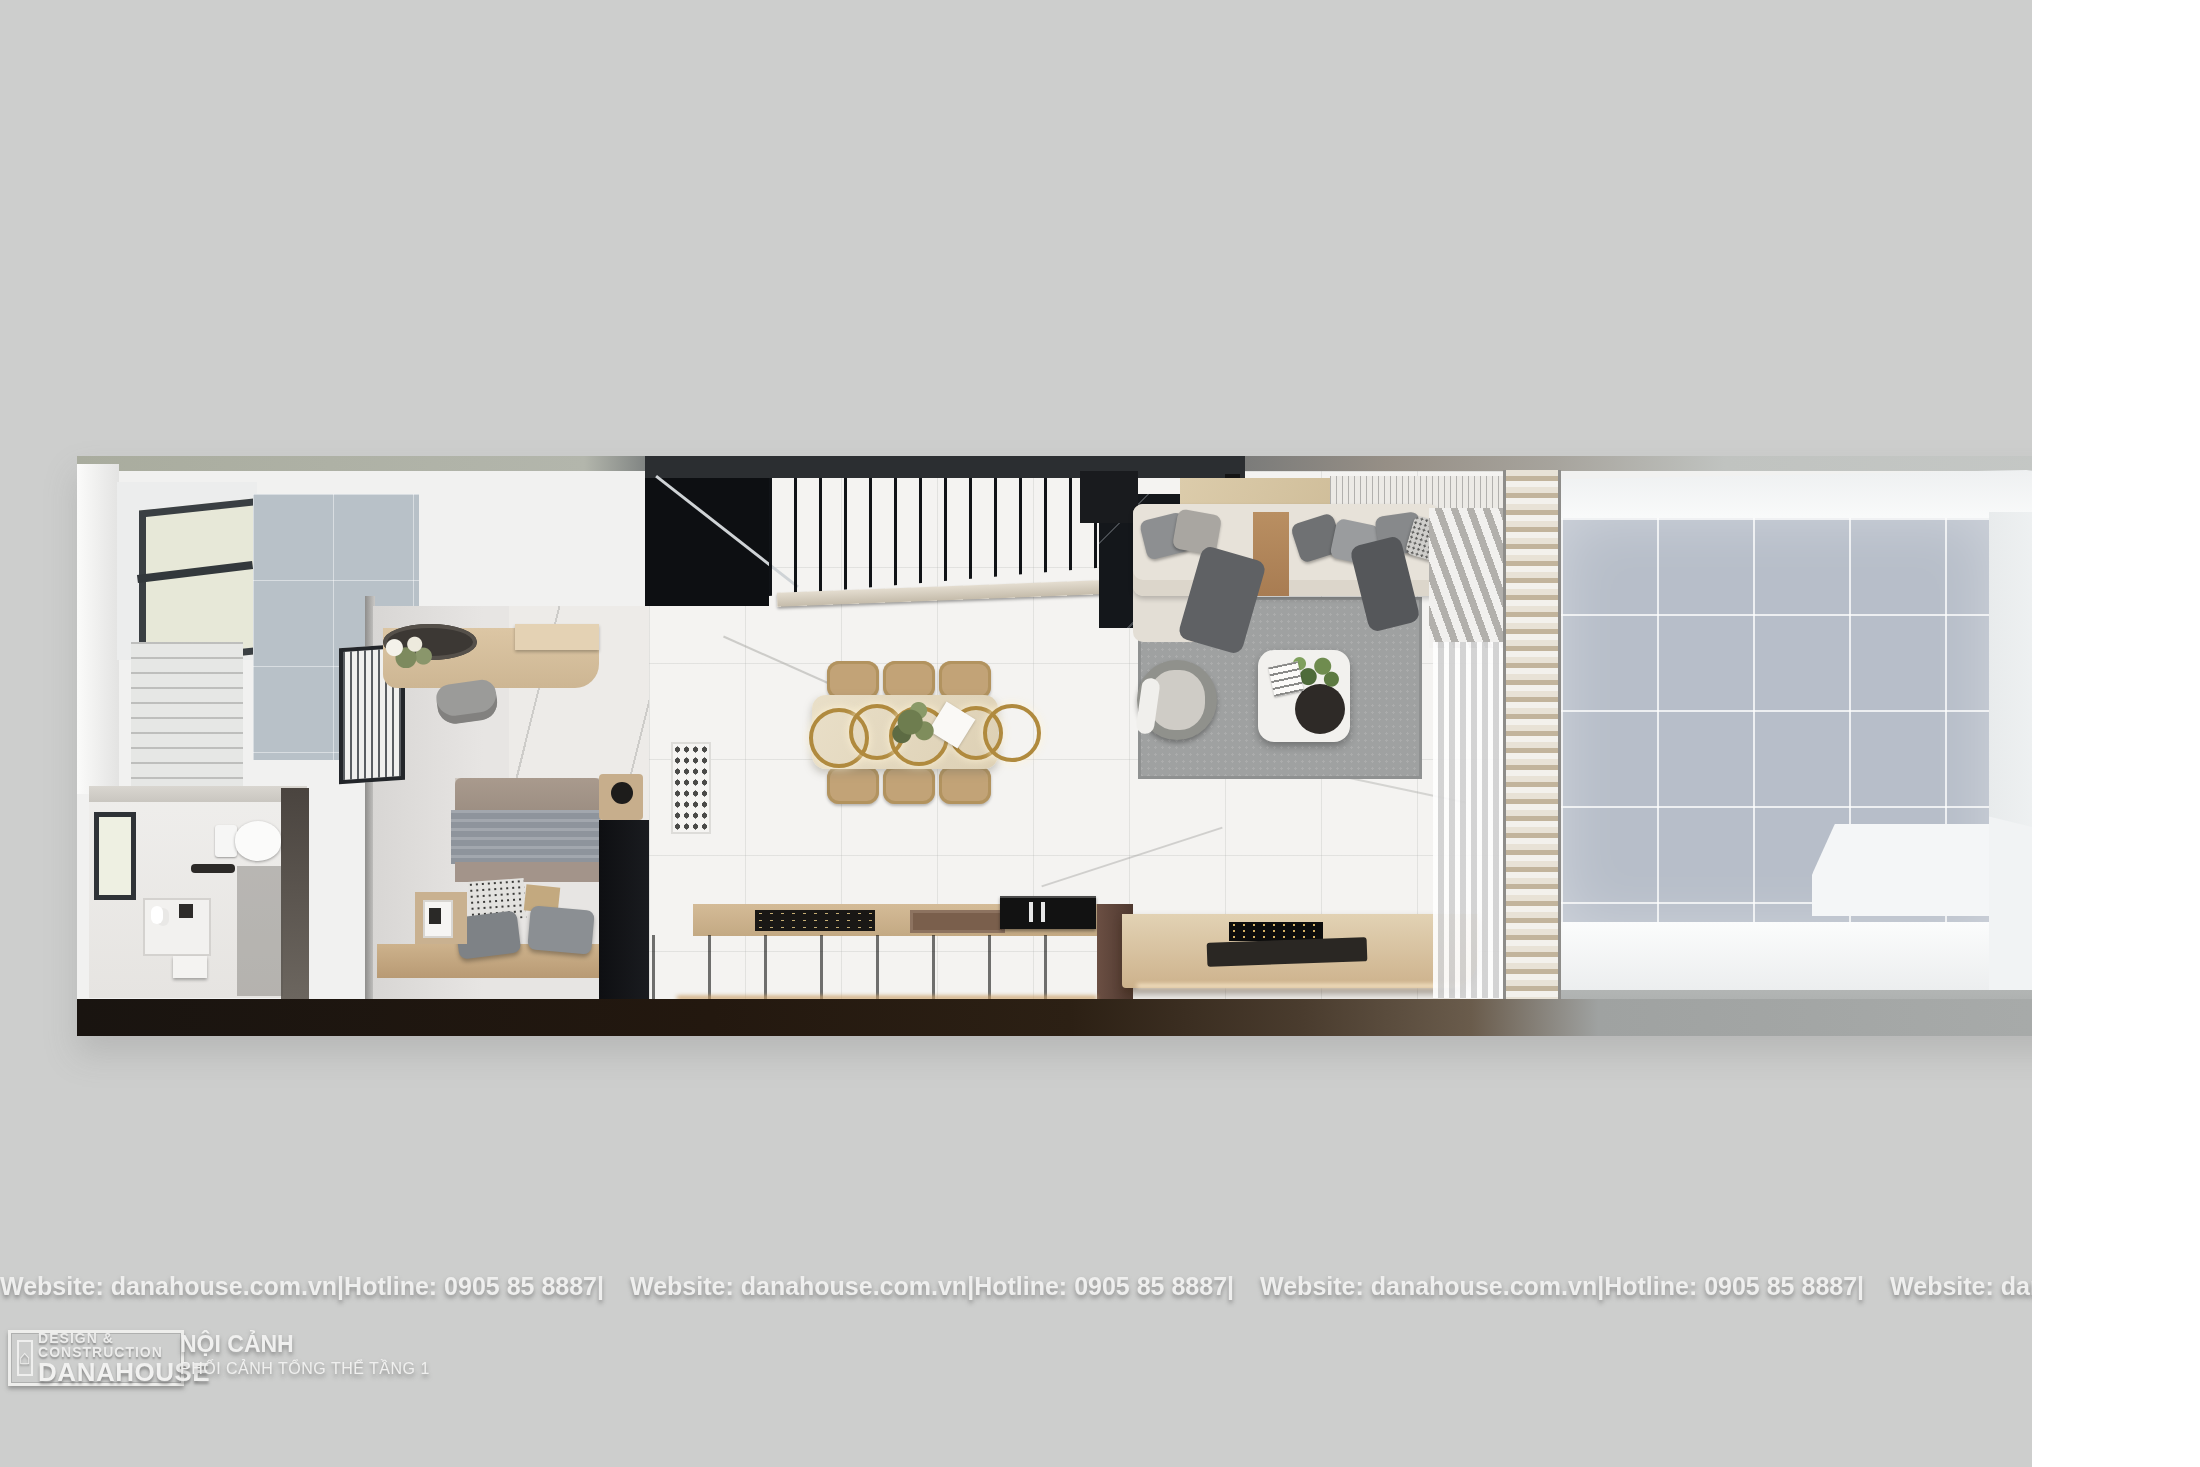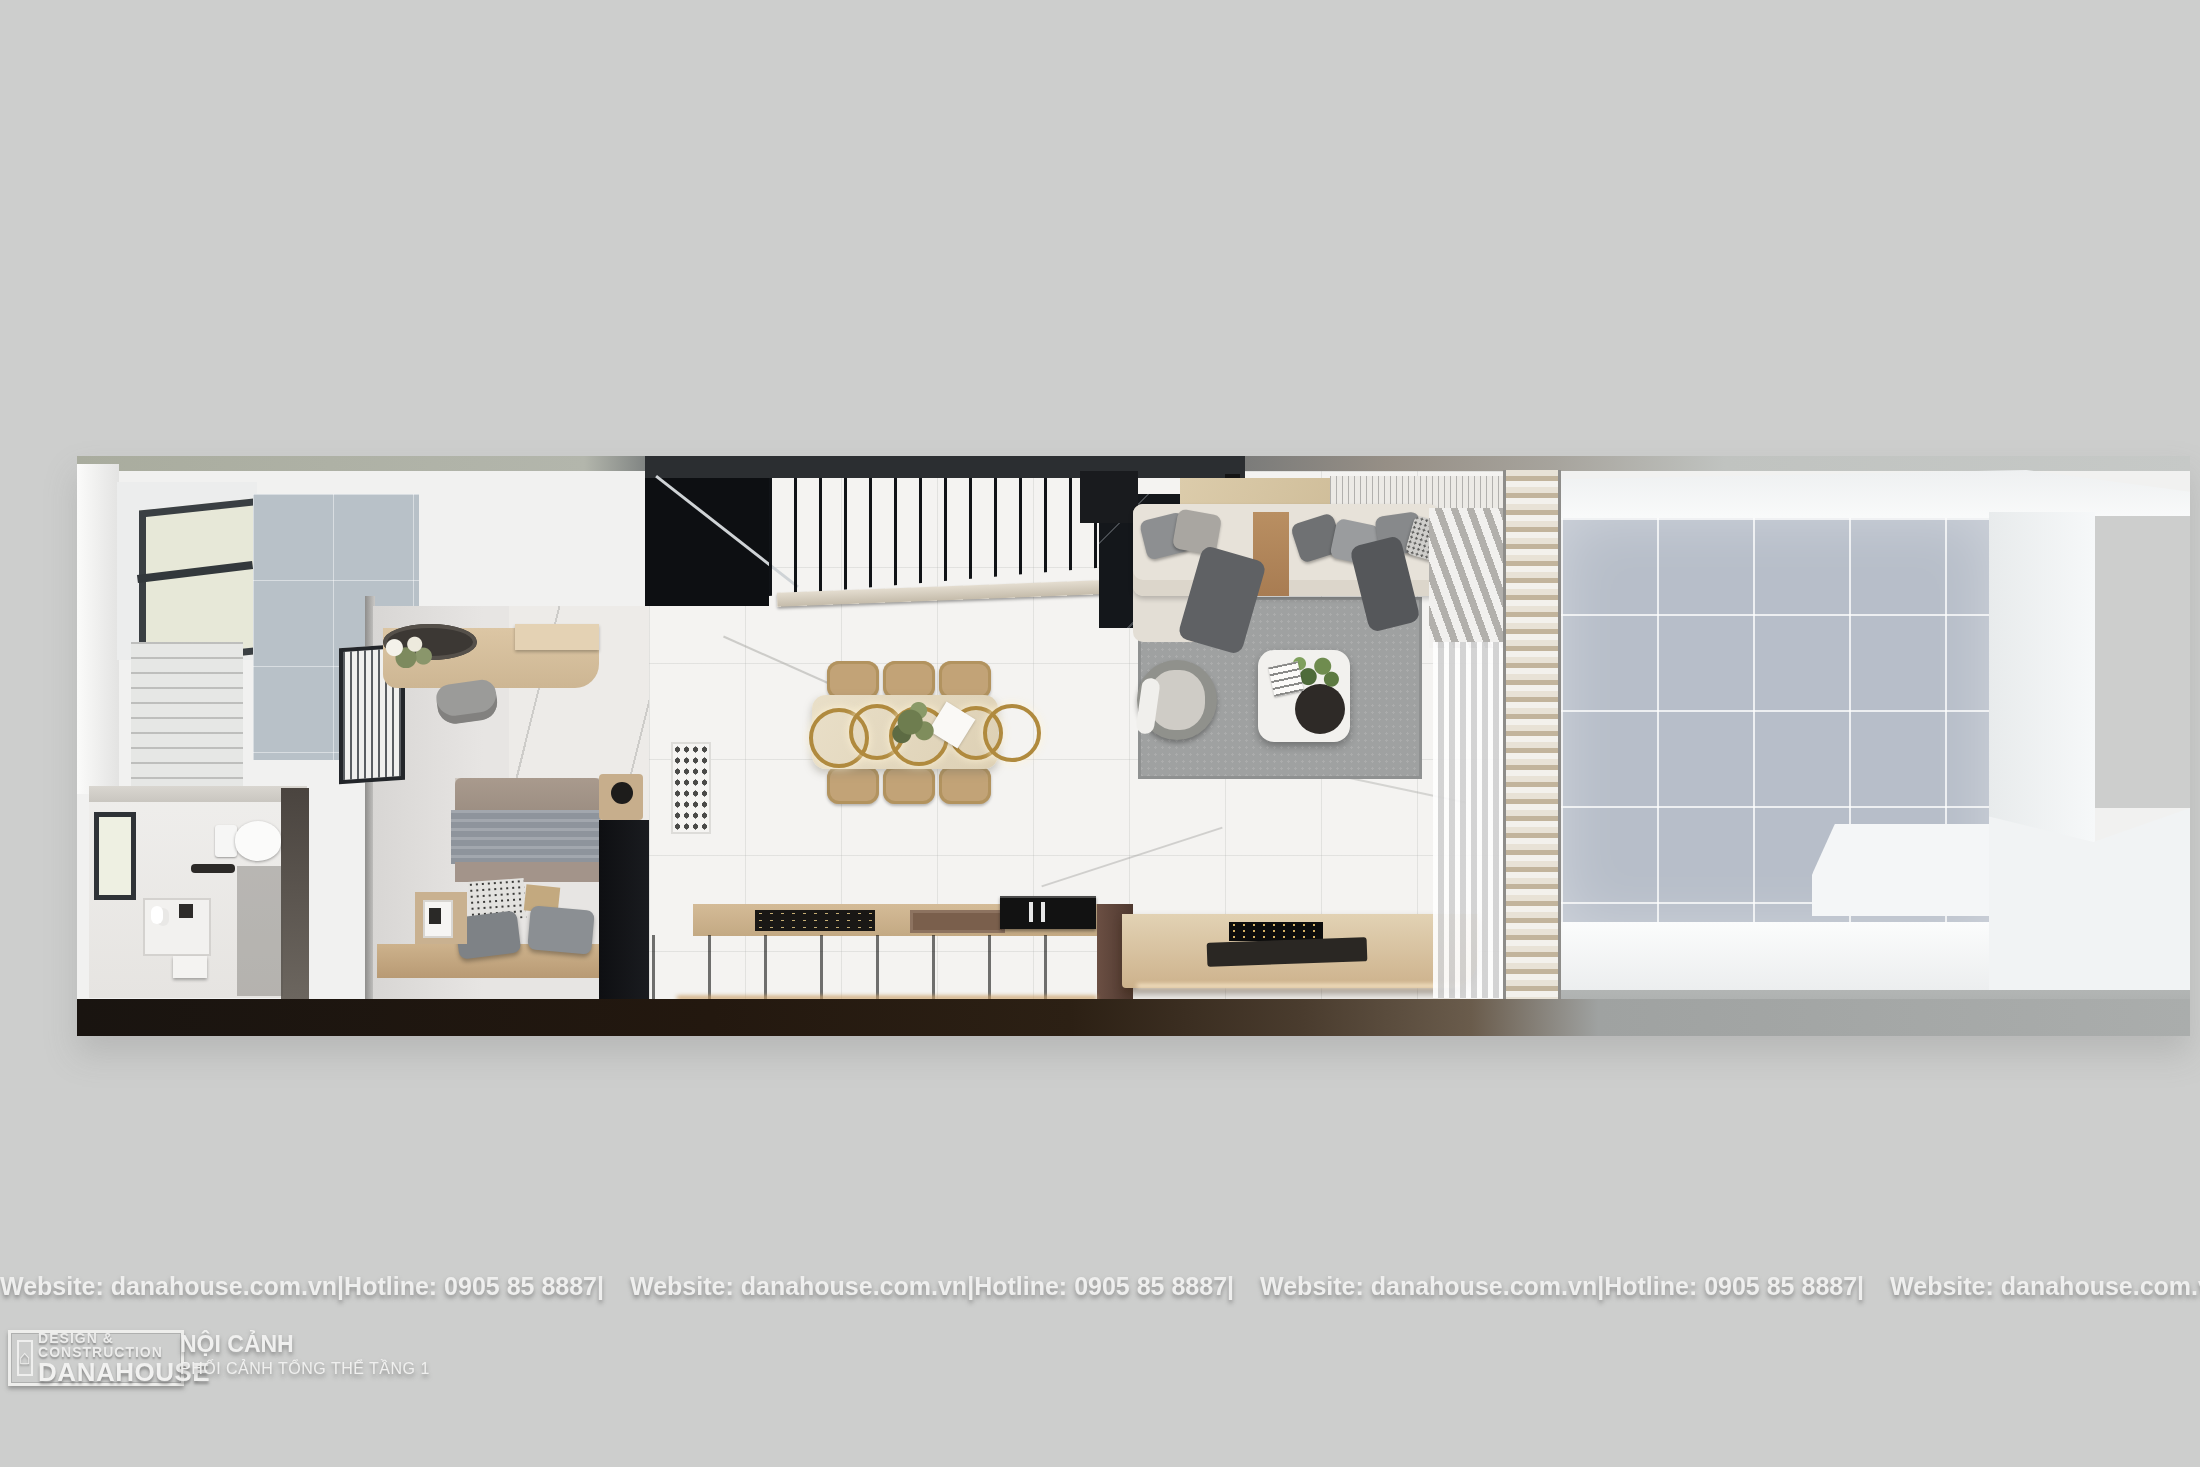--- a/index.html
+++ b/index.html
@@ -1,16 +1,16 @@
 <!DOCTYPE html>
 <html><head>
 <meta charset="utf-8">
 <style>
   html,body{margin:0;padding:0;}
-  .page{position:relative;width:2200px;height:1467px;background:#cdcecd;overflow:hidden;
+  .page{position:relative;width:2032px;height:1467px;background:#cdcecd;overflow:hidden;
         font-family:"Liberation Sans", sans-serif;}
   .abs{position:absolute;}
 
   
   .render{left:77px;top:456px;width:2113px;height:580px;background:#f1f1f0;
           box-shadow:0 18px 30px rgba(120,120,120,.25);}
   .topband{left:0;top:0;width:2113px;height:15px;
     background:linear-gradient(90deg,#a9ac9e 0%,#b3b6ac 24%,#5c6165 29%,#33373b 40%,#6e7274 52%,#968f86 62%,#a7a49d 70%,#c0c3c0 78%,#c6c9c7 100%);}
   .bottomband{left:0;top:543px;width:2113px;height:37px;
     background:linear-gradient(90deg,#191410 0%,#23180f 30%,#2c2014 47%,#4a3c2e 58%,#6a5c4c 66%,#9fa2a1 72%,#aaadac 100%);}

